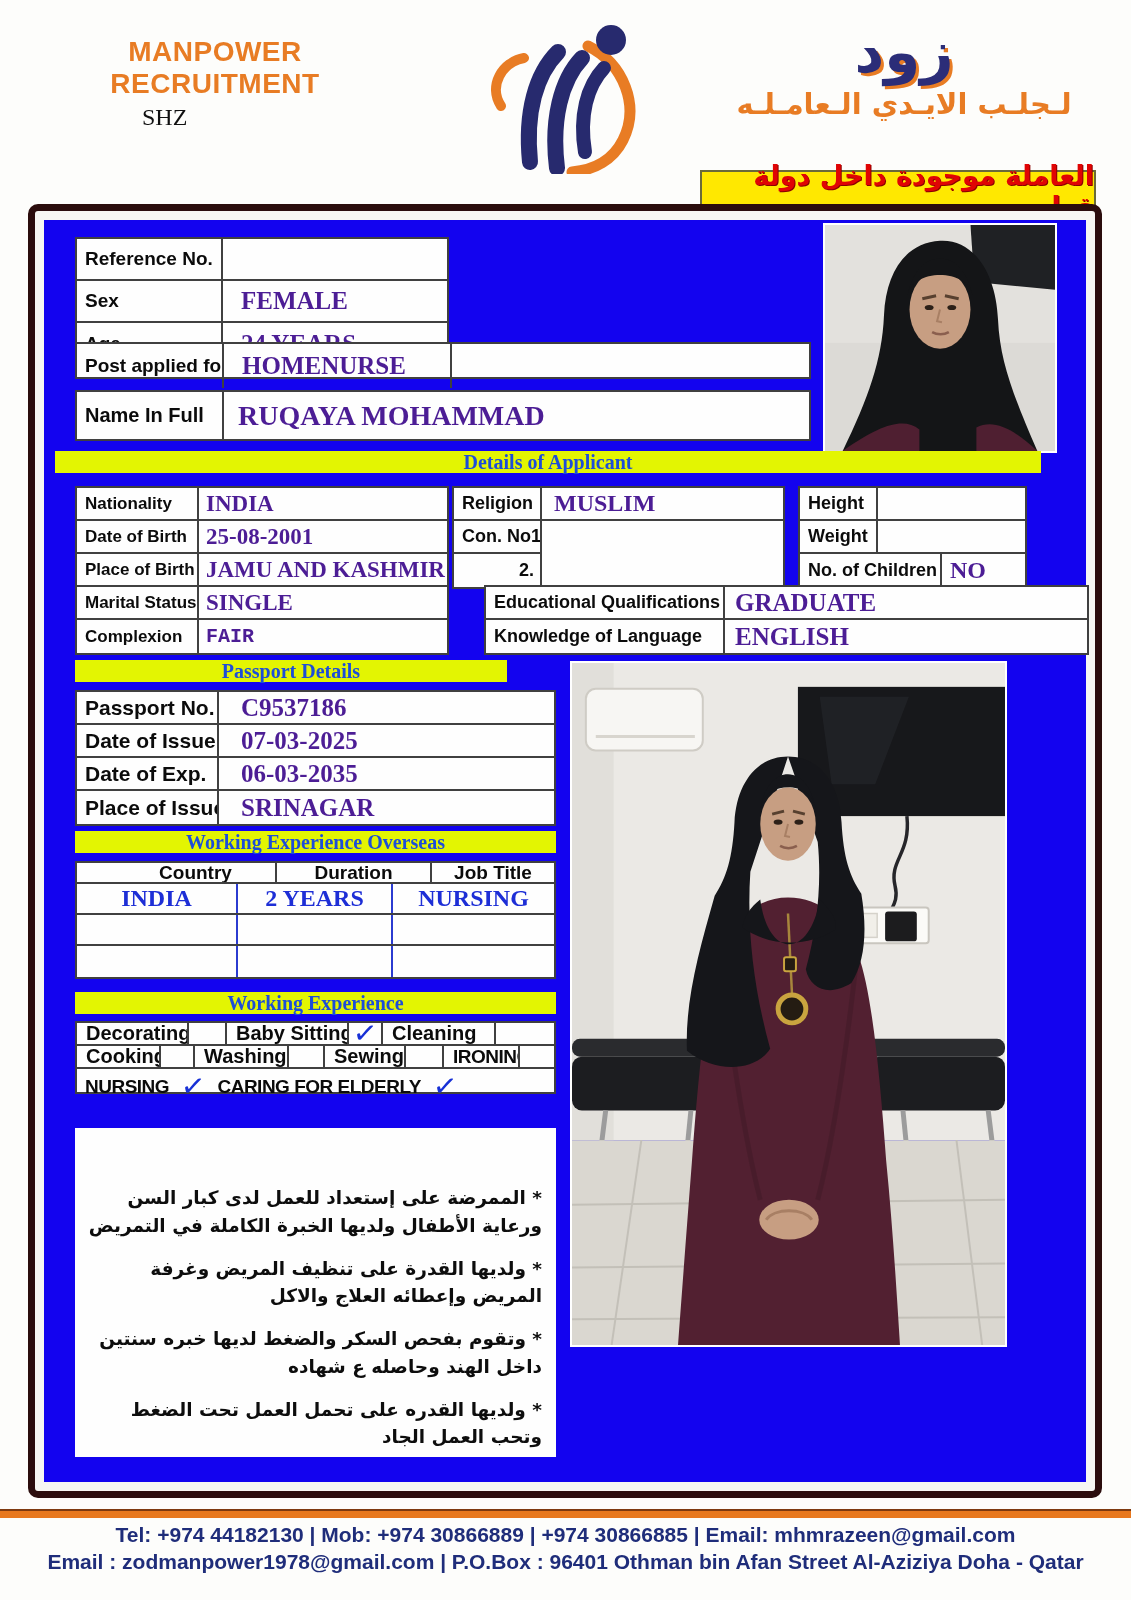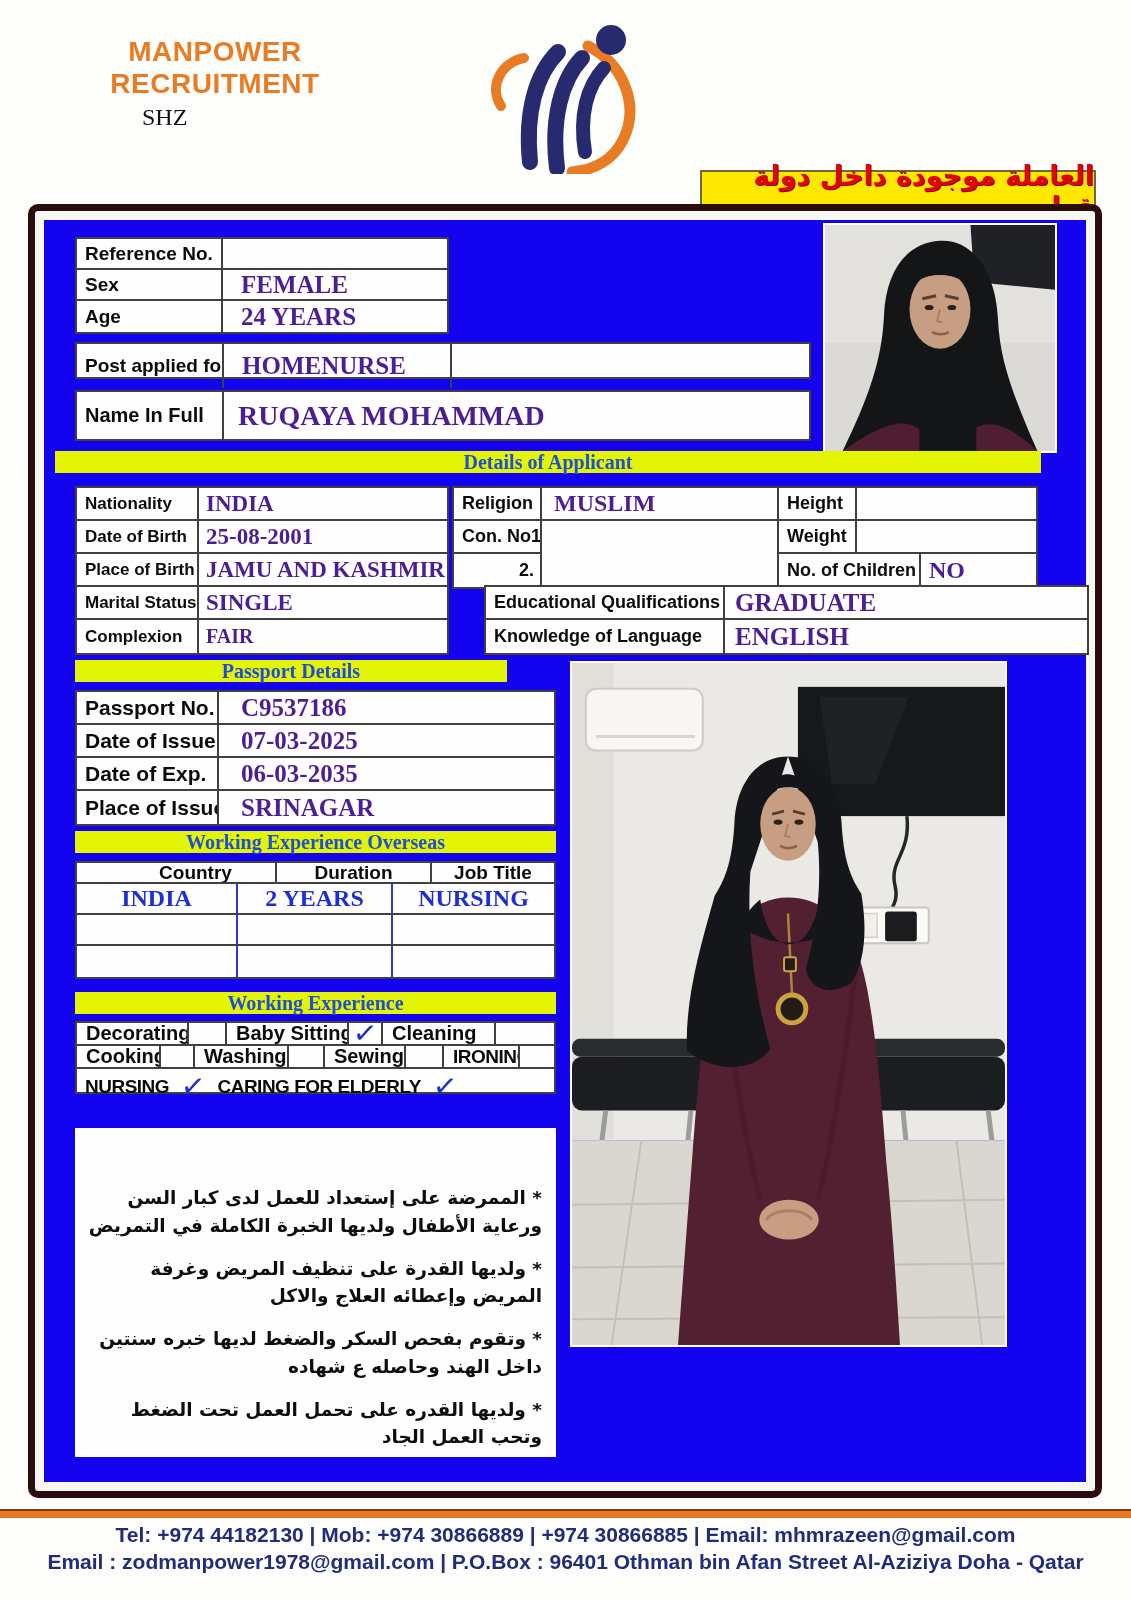--- a/index.html
+++ b/index.html
@@ -34,21 +34,21 @@
   .trow { display:grid; border-bottom:2px solid #404040; }
   .trow:last-child { border-bottom:none; }
   .cell { display:flex; align-items:center; overflow:hidden; white-space:nowrap; }
   .cb { border-right:2px solid #404040; }
   .cb:last-of-type-no { border-right:none; }
   .lbl { font-weight:bold; color:#0b0b0b; padding-left:8px; }
   .val { font-family:"Liberation Serif", serif; font-weight:bold; color:#4c1d95; padding-left:18px; }
 
   
   .tbl-ref { left:31px; top:17px; width:374px; }
-  .tbl-ref .trow { grid-template-columns:146px 1fr; height:31px; }
+  .tbl-ref .trow { grid-template-columns:146px 1fr; height:42px; }
   .tbl-ref .lbl { font-size:19px; }
   .tbl-ref .val { font-size:25px; }
 
   .row-post { left:31px; top:122px; width:736px; height:37px; }
   .row-post .trow { grid-template-columns:147px 228px 1fr; height:33px; }
   .row-post .lbl { font-size:19px; }
   .row-post .val { font-size:25px; }
   .salary-cell { padding-left:14px; gap:14px;margin-top:44px; }
   .salary-lbl { font-family:"Liberation Serif", serif; font-weight:bold; font-size:25px; color:#0b0b0b; }
   .salary-val { font-family:"Liberation Serif", serif; font-weight:bold; font-size:25px; color:#1d2ed6; }
@@ -64,35 +64,35 @@
   .band-details  { left:11px; top:231px; width:986px; }
   .band-passport { left:31px; top:440px; width:432px; }
   .band-overseas { left:31px; top:611px; width:481px; }
   .band-we       { left:31px; top:772px; width:481px; }
 
   
   .details-left { left:31px; top:266px; width:374px; }
   .details-left .trow { grid-template-columns:122px 1fr; height:33px; }
   .details-left .lbl { font-size:17px; }
   .details-left .val { font-size:23px; padding-left:7px; }
-  .val-sans { font-family:Liberation Serif, serif; font-size:20px !important; }
+  .val-sans { font-family:Liberation Mono, monospace; font-size:20px !important; }
 
   .details-mid { left:408px; top:266px; width:333px; display:grid;
                  grid-template-columns:88px 1fr; grid-template-rows:33px 33px 33px;
                  border:2px solid #404040; background:#fefefe; }
   .details-mid > div { border-right:2px solid #404040; border-bottom:2px solid #404040; }
   .dm-rel-l { grid-column:1; grid-row:1; }
   .dm-rel-v { grid-column:2; grid-row:1; border-right:none !important; }
   .dm-c1 { grid-column:1; grid-row:2; }
   .dm-c2 { grid-column:1; grid-row:3; border-bottom:none !important; justify-content:flex-end; padding-right:6px; }
   .dm-cv { grid-column:2; grid-row:2 / span 2; border-right:none !important; border-bottom:none !important; }
   .details-mid .lbl { font-size:18px; }
   .details-mid .val { font-size:24px; padding-left:12px; }
 
-  .details-right { left:733px; top:266px; width:261px; }
+  .details-right { left:754px; top:266px; width:229px; }
   .details-right .trow { height:33px; }
   .dr-hw { grid-template-columns:78px 1fr; }
   .dr-ch { grid-template-columns:142px 1fr; }
   .details-right .lbl { font-size:18px; }
   .details-right .val { font-size:24px; padding-left:8px; }
 
   .details-wide { left:408px; top:365px; width:605px;margin-left:32px; }
   .details-wide .trow { grid-template-columns:239px 1fr; height:33px; }
   .details-wide .lbl { font-size:18px; }
   .details-wide .val { font-size:25px; padding-left:10px; }
@@ -160,20 +160,24 @@
     <svg width="180" height="172" viewBox="0 0 180 172">
       <path d="M56,56 C34,60 20,84 33,104" fill="none" stroke="#e87c24" stroke-width="10" stroke-linecap="round"></path>
       <path d="M120,44 C156,62 172,104 155,138 C145,158 126,168 104,170" fill="none" stroke="#e87c24" stroke-width="11" stroke-linecap="round"></path>
       <path d="M62,160 C57,110 68,72 90,50" fill="none" stroke="#272a6e" stroke-width="16" stroke-linecap="round"></path>
       <path d="M89,166 C83,118 93,78 114,56" fill="none" stroke="#272a6e" stroke-width="16" stroke-linecap="round"></path>
       <path d="M117,150 C111,114 119,84 136,66" fill="none" stroke="#272a6e" stroke-width="14" stroke-linecap="round"></path>
       <circle cx="143" cy="38" r="15" fill="#272a6e"></circle>
     </svg>
   </div>
 
+  <div class="brand-right">
+    <div class="zod-ar ar">زود</div>
+    <div class="sub-ar ar">لـجلـب الايـدي الـعامـلـه</div>
+  </div>
 
   <div class="banner ar">العاملة موجودة داخل دولة قطر</div>
 
   <div class="form-outer">
     <div class="form-blue">
 
       <div class="sec grid-tbl tbl-ref">
         <div class="trow">
           <div class="cell cb lbl">Reference No.</div>
           <div class="cell val"></div>

